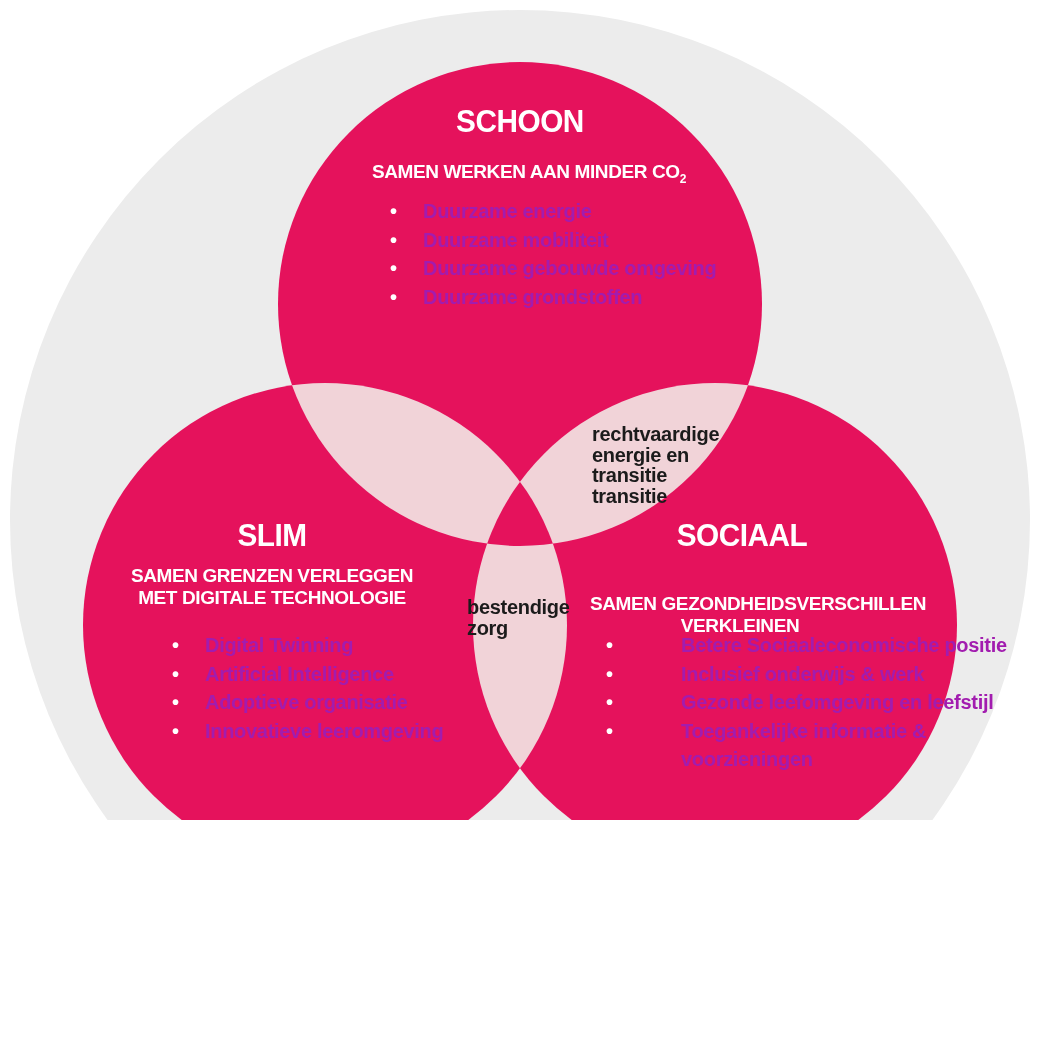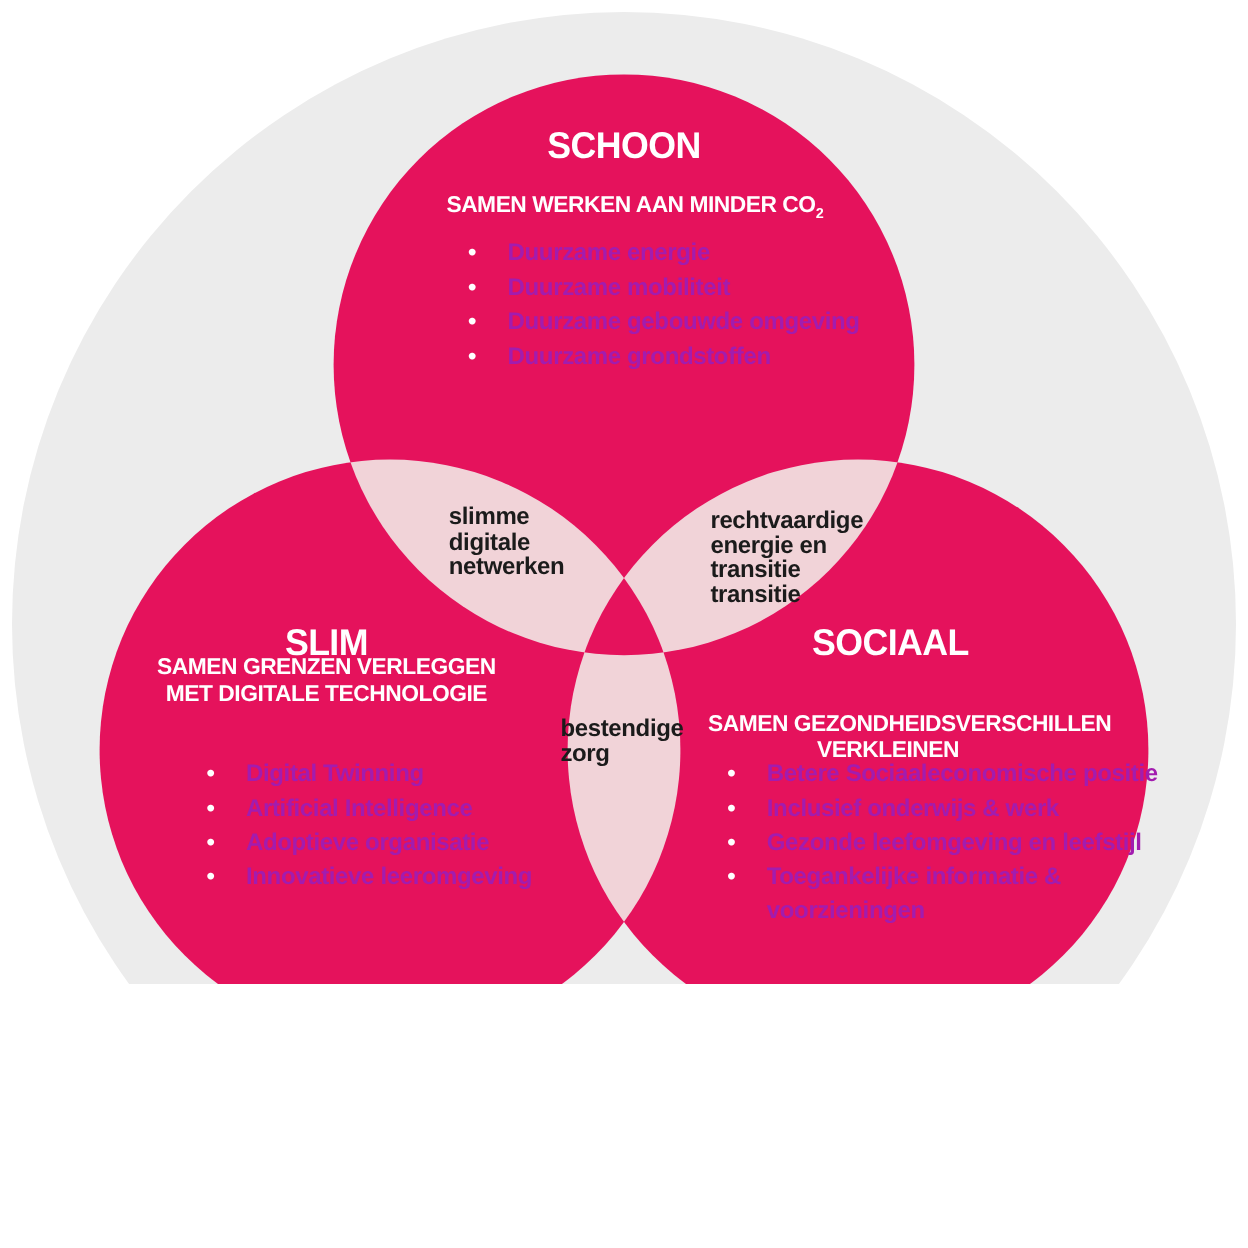--- a/index.html
+++ b/index.html
@@ -71,27 +71,27 @@
     letter-spacing: -0.5px;
     transform: scaleX(0.88);
   }
 
   
   #schoon-title    { left: 370px; top: 104px; width: 300px; }
   #schoon-subtitle { left: 372px; top: 161px; }
   #schoon-bullets  { left: 390px; top: 197px; }
 
   #slim-title    { left: 122px; top: 518px; width: 300px; }
-  #slim-subtitle { left: 122px; top: 546px; width: 300px; }
+  #slim-subtitle { left: 122px; top: 565px; width: 300px; }
   #slim-bullets  { left: 172px; top: 631px; }
 
   #sociaal-title    { left: 592px; top: 518px; width: 300px; }
   #sociaal-subtitle { left: 590px; top: 573px; width: 300px; margin-top: 20px; }
   #sociaal-bullets  { left: 606px; top: 631px; }
-  #sociaal-bullets .bullet-text { width: 330px; white-space: normal; }
+  #sociaal-bullets .bullet-text { width: 330px; white-space: normal; margin-left: 42px; }
 
   #overlap-schoon-slim    { left: 374px; top: 421px; }
   #overlap-schoon-sociaal { left: 592px; top: 424px; }
   #overlap-slim-sociaal   { left: 467px; top: 597px; }
 </style>
 </head>
 <body>
 
 <div class="stage">
 
@@ -195,25 +195,20 @@
     <div class="bullet-row">
       <span class="bullet-dot">•</span>
       <span class="bullet-text">Gezonde leefomgeving en leefstijl</span>
     </div>
     <div class="bullet-row">
       <span class="bullet-dot">•</span>
       <span class="bullet-text">Toegankelijke informatie &amp; voorzieningen</span>
     </div>
   </div>
 
-  <div id="overlap-schoon-slim" class="abs overlap-label">
-    <div>slimme</div>
-    <div>digitale</div>
-    <div>netwerken</div>
-  </div>
 
   <div id="overlap-schoon-sociaal" class="abs overlap-label">
     <div>rechtvaardige</div>
     <div>energie en</div>
     <div>transitie</div>
     <div>transitie</div>
   </div>
 
   <div id="overlap-slim-sociaal" class="abs overlap-label">
     <div>bestendige</div>

